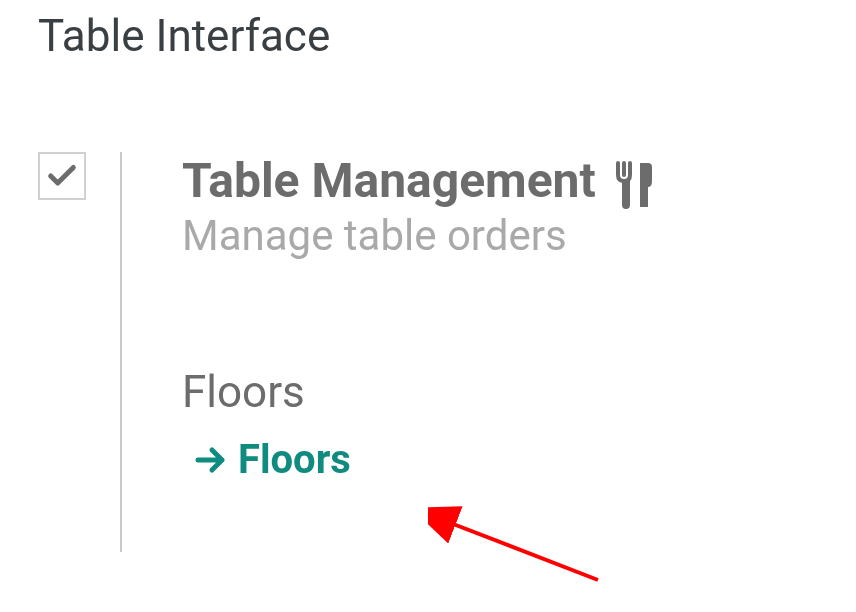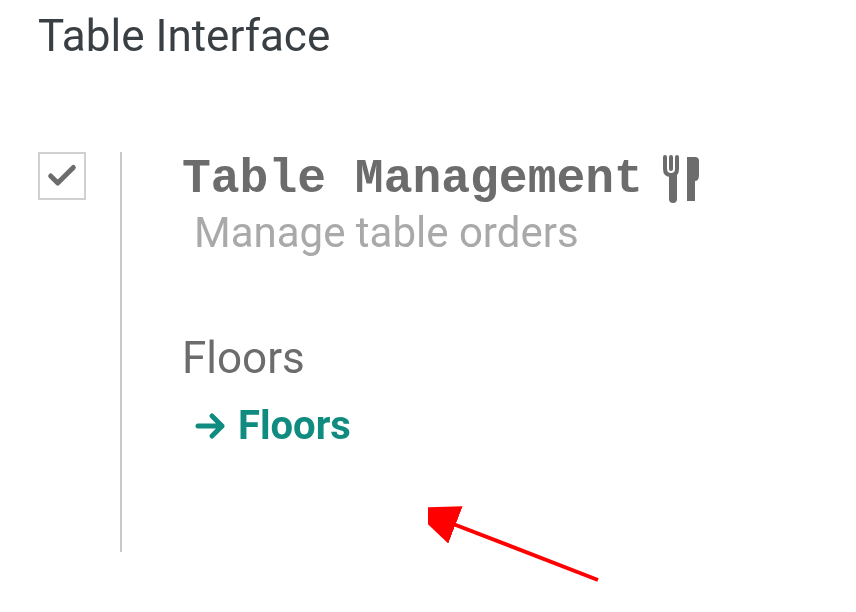--- a/index.html
+++ b/index.html
@@ -40,38 +40,36 @@
       background: #c9c9c9;
       margin-right: 60px;
       align-self: stretch;
       min-height: 400px;
     }
     .setting-content {
       flex: 1;
     }
     .setting-title-row {
       display: flex;
-      align-items: center;
+      align-items: flex-end;
       gap: 16px;
-      font-family: Liberation Mono, monospace;
     }
     .setting-title {
       font-size: 48px;
       font-weight: 700;
       color: #6c6c6c;
     }
     .setting-subtitle {
       font-size: 42px;
       font-weight: 400;
       color: #a9a9a9;
       margin-top: 2px;
-      margin-left: 12px;
     }
     .subsection {
-      margin-top: 75px;
+      margin-top: 106px;
     }
     .subsection-title {
       font-size: 44px;
       font-weight: 400;
       color: #6c6c6c;
     }
     .link-row {
       margin-top: 18px;
       margin-left: 12px;
       display: flex;

